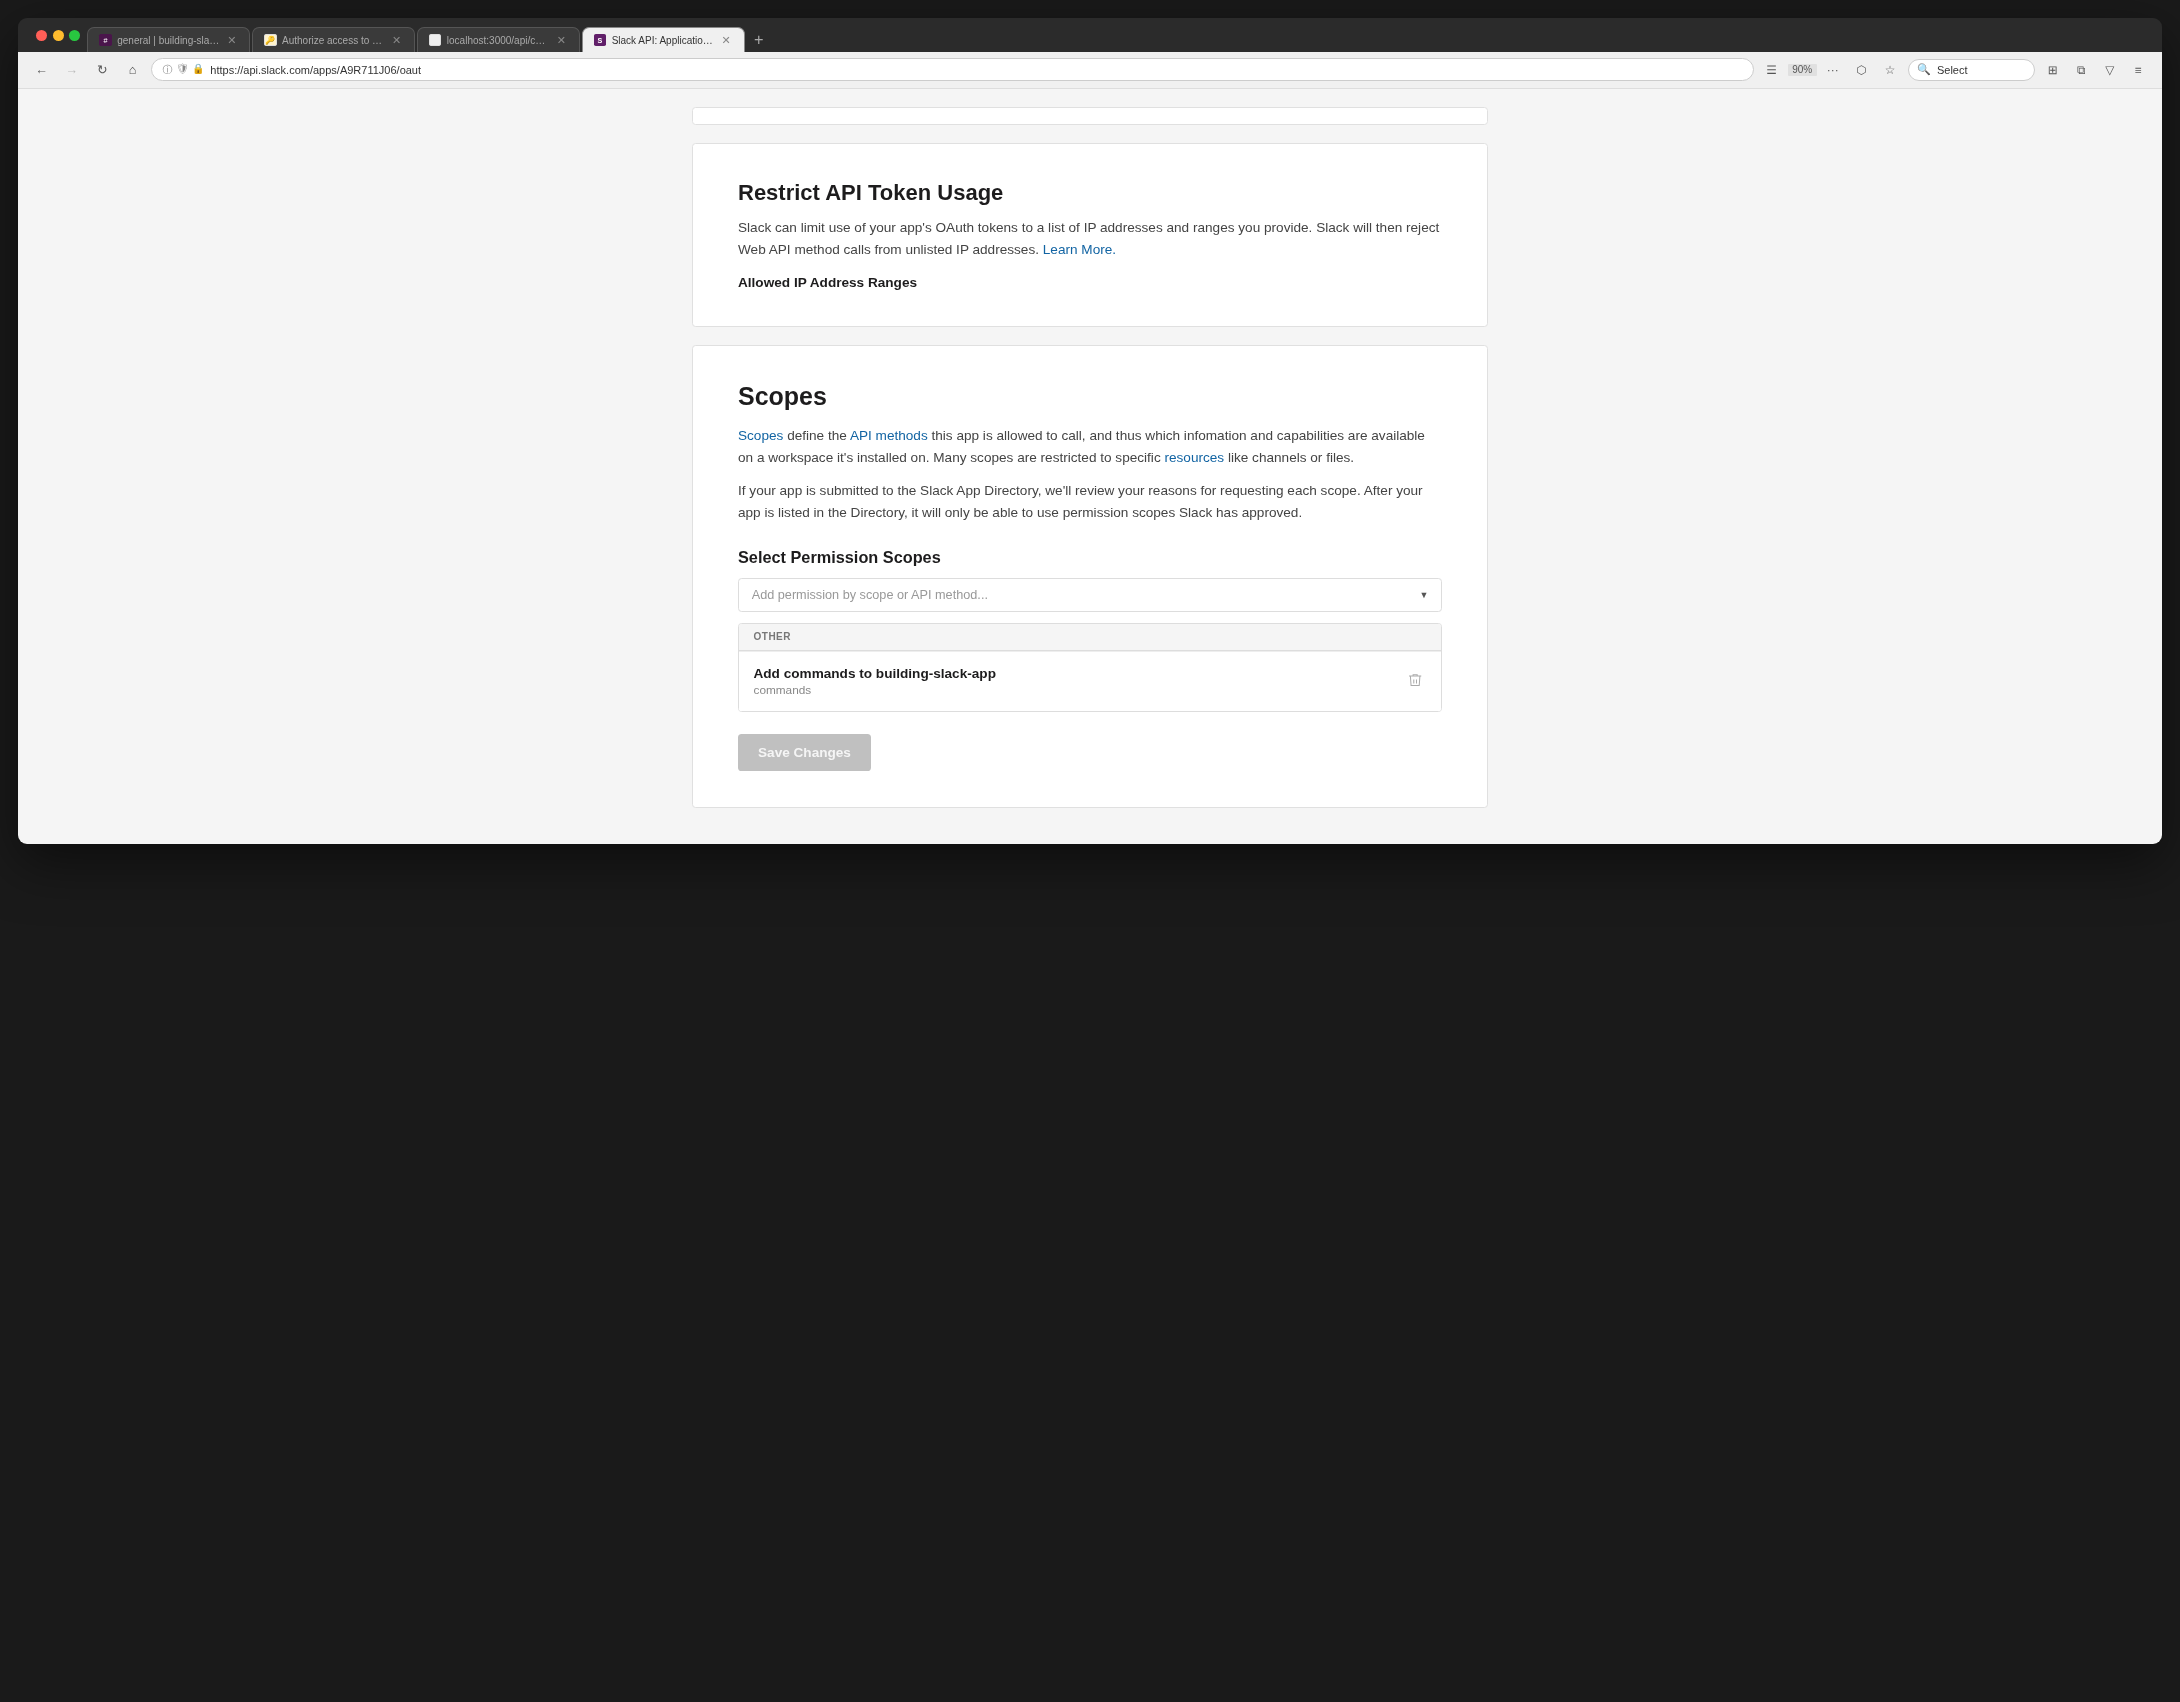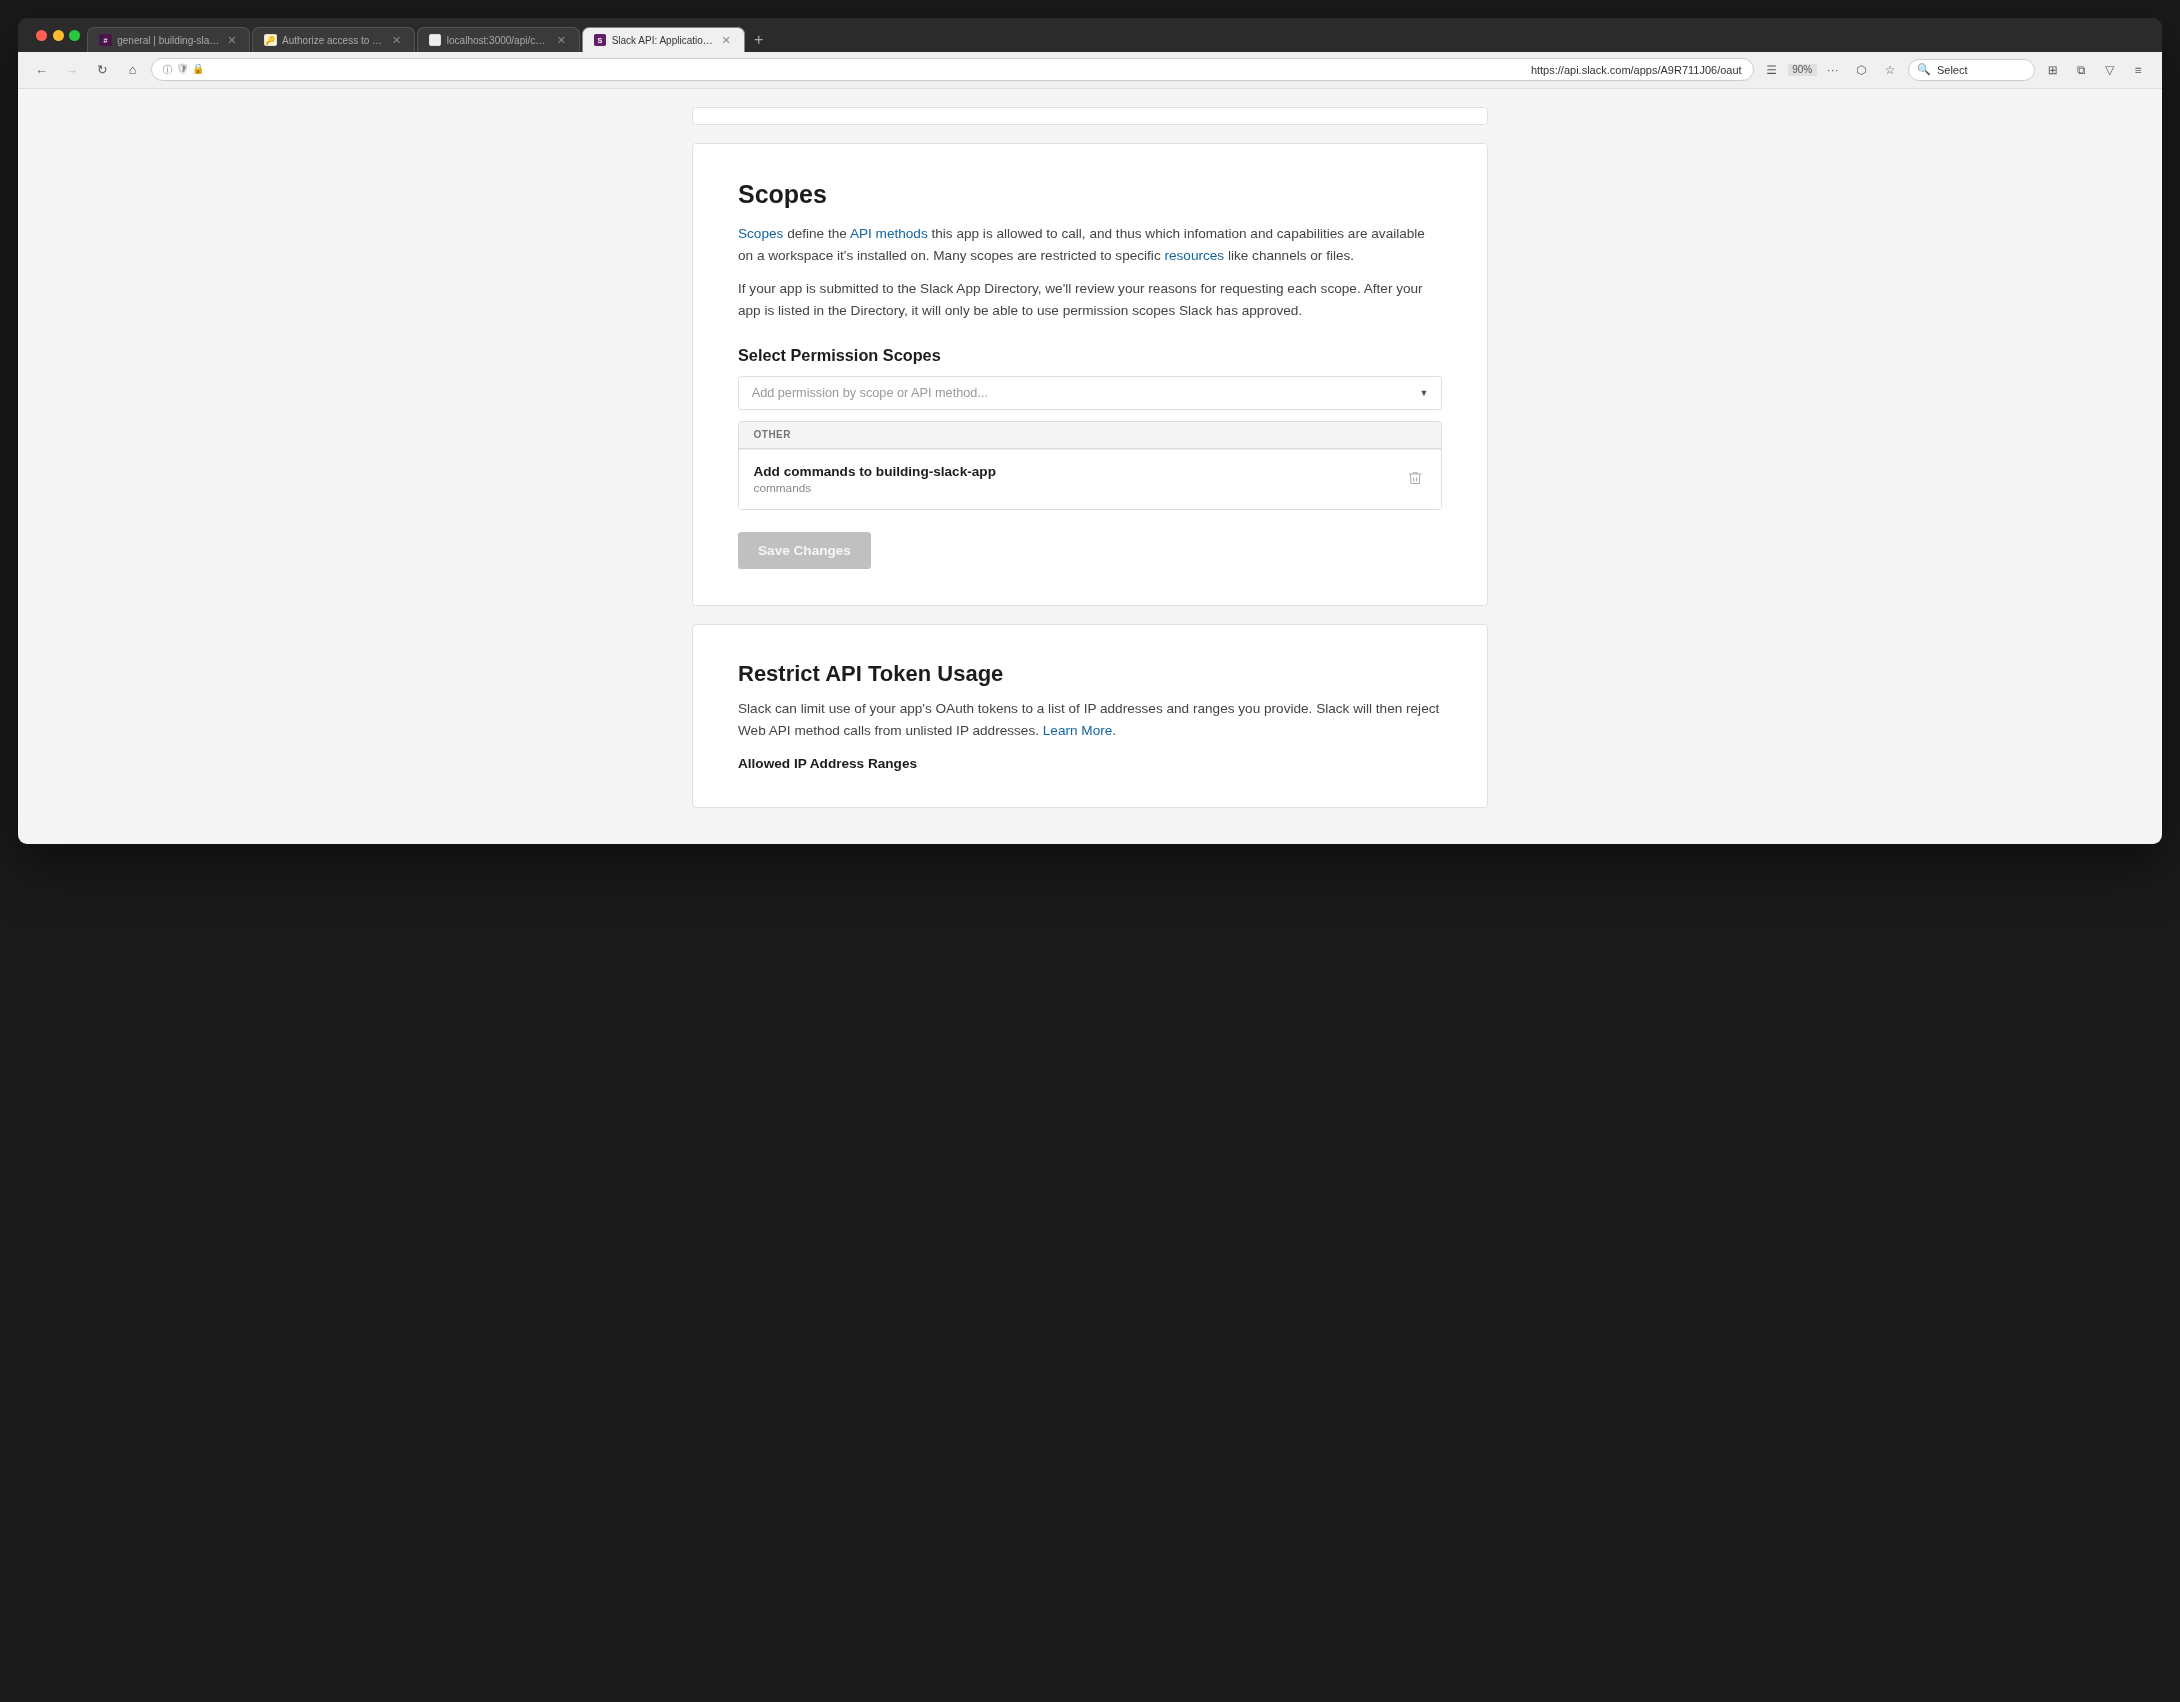--- a/index.html
+++ b/index.html
@@ -125,21 +125,20 @@
       gap: 3.6px;
       color: #888;
       font-size: 10px;
     }
 
     .address-text {
       flex: 1;
       overflow: hidden;
       text-overflow: ellipsis;
       white-space: nowrap;
-      text-align: right;
     }
 
     .nav-tools {
       display: flex;
       align-items: center;
       gap: 3.6px;
     }
 
     .nav-tool-btn {
       width: 25px;
@@ -454,20 +453,34 @@
       <div class="nav-tool-btn">⊞</div>
       <div class="nav-tool-btn">⧉</div>
       <div class="nav-tool-btn">▽</div>
       <div class="nav-tool-btn">≡</div>
     </div>
   </div>
 
   <div class="page-content">
 
     <div style="background:white;border:0.9px solid #e0e0e0;border-radius:3.6px;height:18px;max-width:796px;margin:0 auto 18px auto;"></div>
+
+    <div class="content-card">
+
+      <h1 class="restrict-section-title">Restrict API Token Usage</h1>
+
+      <p class="section-desc">
+        <span>Slack can limit use of your app's OAuth tokens to a list of IP addresses and ranges you provide. Slack will then reject Web API method calls from unlisted IP addresses.</span>
+        <span> </span>
+        <a class="link" href="#">Learn More.</a>
+      </p>
+
+      <div class="allowed-ip-title">Allowed IP Address Ranges</div>
+
+    </div>
 
     <div class="content-card">
 
       <h1 class="section-title">Scopes</h1>
 
       <p class="section-desc">
         <a class="link" href="#">Scopes</a>
         <span> define the </span>
         <a class="link" href="#">API methods</a>
         <span> this app is allowed to call, and thus which infomation and capabilities are available on a workspace it's installed on. Many scopes are restricted to specific </span>
@@ -500,29 +513,15 @@
               <path d="M9 6V4h6v2"></path>
             </svg>
           </div>
         </div>
       </div>
 
       <button class="save-changes-btn">Save Changes</button>
 
     </div>
 
-    <div class="content-card">
-
-      <h1 class="restrict-section-title">Restrict API Token Usage</h1>
-
-      <p class="section-desc">
-        <span>Slack can limit use of your app's OAuth tokens to a list of IP addresses and ranges you provide. Slack will then reject Web API method calls from unlisted IP addresses.</span>
-        <span> </span>
-        <a class="link" href="#">Learn More.</a>
-      </p>
-
-      <div class="allowed-ip-title">Allowed IP Address Ranges</div>
-
-    </div>
-
   </div>
 </div>
 
 
 </body></html>

